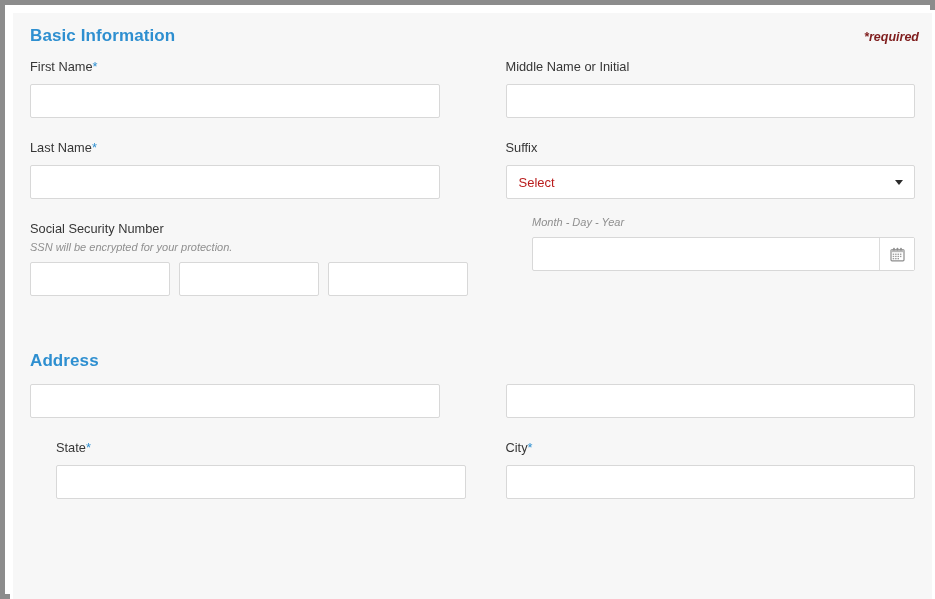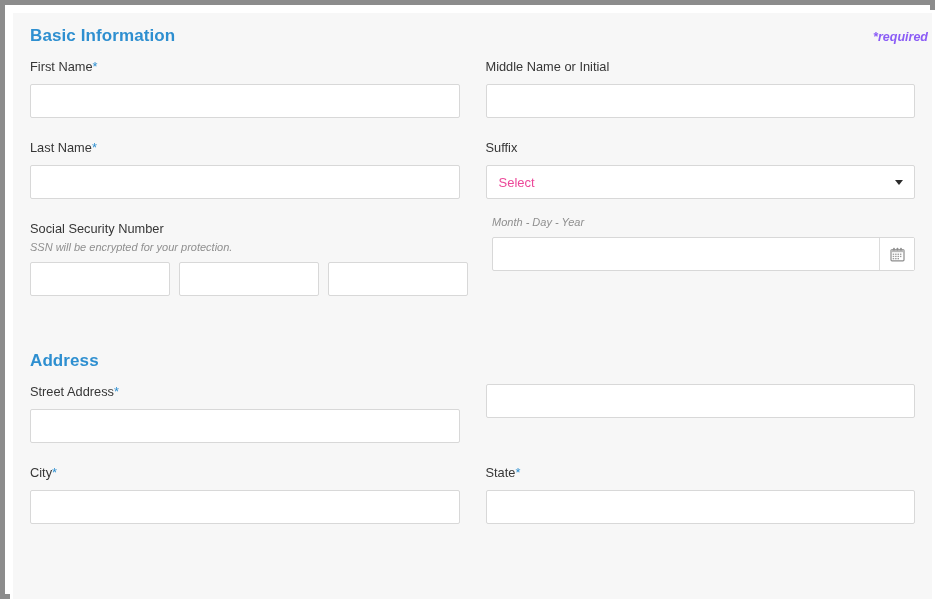--- a/index.html
+++ b/index.html
@@ -56,34 +56,35 @@
     position: absolute;
     left: 17px;
     top: 13px;
     font-size: 17px;
     font-weight: bold;
     color: #2e8fd0;
     letter-spacing: 0.1px;
   }
   .required-note {
     position: absolute;
-    right: 4px;
+    right: 13px;
     top: 17px;
     font-size: 12.5px;
     font-style: italic;
     font-weight: bold;
-    color: #8b5cf6;
+    color: #7f1d1d;
   }
 
   
   .row {
     position: relative;
     display: flex;
     padding: 0 17px;
     box-sizing: border-box;
+    gap: 40px;
   }
   .col {
     width: 436px;
     box-sizing: border-box;
   }
   .col.right {
     margin-left: 26px;
   }
 
   .field-label {
@@ -123,21 +124,21 @@
     background: #ffffff;
     border: 1px solid #d8d8d8;
     border-radius: 2px;
   }
   .select-value {
     position: absolute;
     left: 12px;
     top: 0;
     line-height: 33px;
     font-size: 13px;
-    color: #ec4899;
+    color: #b91c1c;
   }
   .select-arrow {
     position: absolute;
     right: 11px;
     top: 14px;
     width: 0;
     height: 0;
     border-left: 4.5px solid transparent;
     border-right: 4.5px solid transparent;
     border-top: 5.5px solid #2b2b2b;
@@ -271,37 +272,36 @@
       <div class="spacer-lg"></div>
 
       <div class="section">
 
         <div class="section-head">
           <div class="section-title">Address</div>
         </div>
 
         <div class="row">
           <div class="col">
-            <div class="field-label"><span>Street Address</span><span class="req-star">*</span></div>
             <input class="input-box" type="text" value="" style="">
           </div>
           <div class="col right">
             <input class="input-box" type="text" value="" style="">
           </div>
         </div>
 
         <div class="row-gap"></div>
 
         <div class="row">
+          <div class="col right">
+            <div class="field-label"><span>State</span><span class="req-star">*</span></div>
+            <input class="input-box" type="text" value="" style="">
+          </div>
           <div class="col">
             <div class="field-label"><span>City</span><span class="req-star">*</span></div>
-            <input class="input-box" type="text" value="" style="">
-          </div>
-          <div class="col right">
-            <div class="field-label"><span>State</span><span class="req-star">*</span></div>
             <input class="input-box" type="text" value="" style="">
           </div>
         </div>
 
       </div>
 
     </div>
   </div>
 </div>
 

